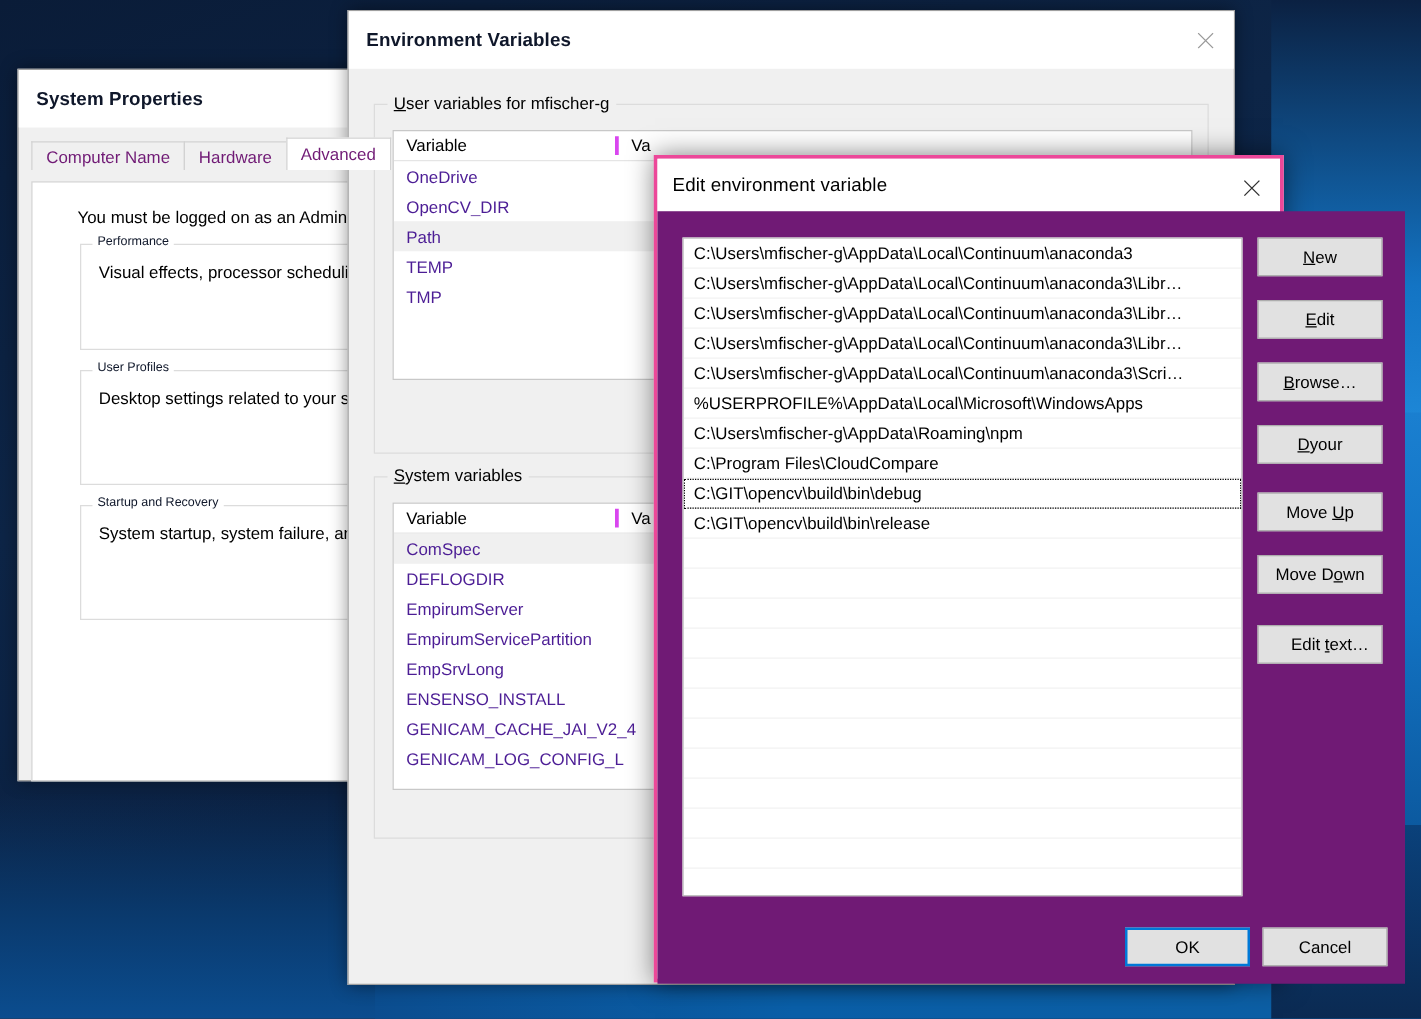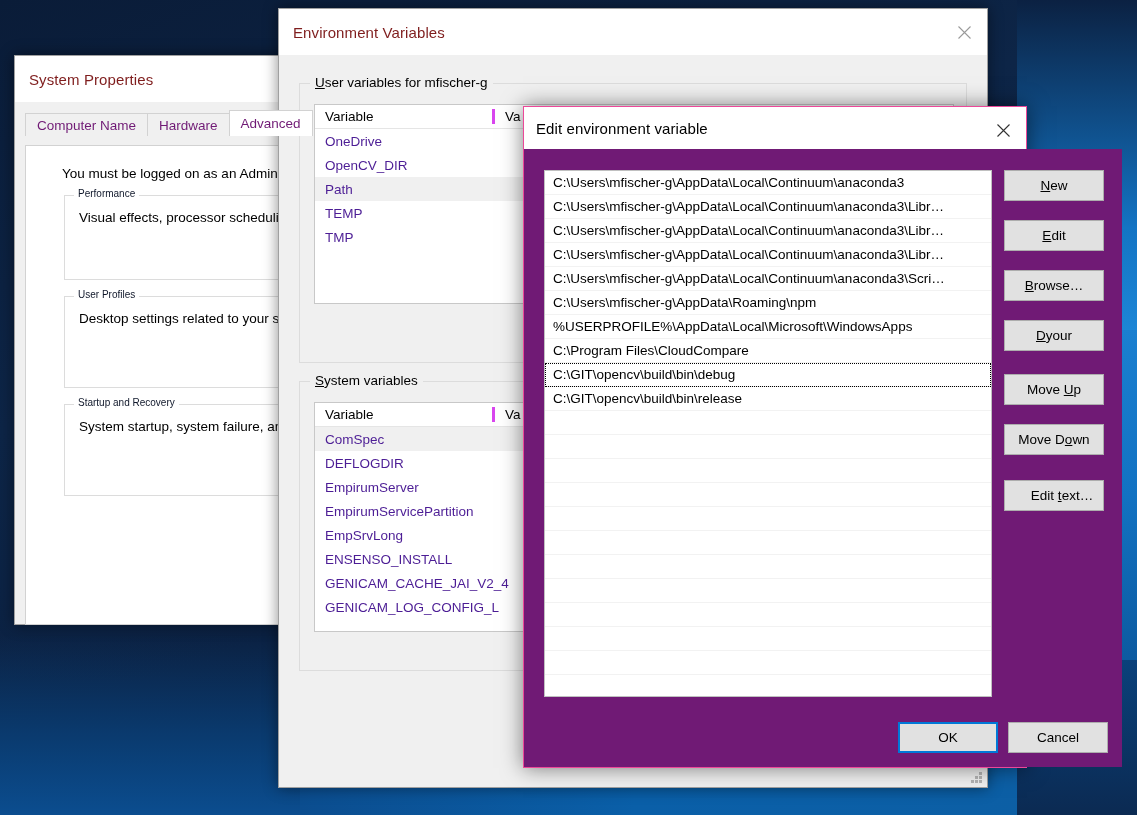--- a/index.html
+++ b/index.html
@@ -63,21 +63,21 @@
     background: #ffffff;
     display: flex;
     align-items: center;
     position: relative;
   }
   .titlebar .title {
     font-size: 15px;
     padding-left: 14px;
     letter-spacing: .1px;
   }
-  .title.inactive { color: #7f1d1d; }
+  .title.inactive { color: #0f172a; font-weight: bold; }
   .title.active   { color: #000000; }
   .close-btn {
     position: absolute;
     right: 0; top: 0;
     width: 46px; height: 46px;
     display: flex; align-items: center; justify-content: center;
     cursor: default;
   }
   .close-btn svg { display: block; }
 
@@ -227,23 +227,23 @@
     width: 708px; height: 60px;
   }
   .resize-grip {
     position: absolute;
     right: 3px; bottom: 3px;
     width: 16px; height: 16px;
   }
 
   
   #editvar {
-    left: 523px; top: 106px;
+    left: 523px; top: 124px;
     width: 504px; height: 662px;
-    border: 1px solid #ec4899;
+    border: 3px solid #ec4899;
     box-shadow: 0 0 20px rgba(0,0,0,0.5);
   }
   #editvar .titlebar { height: 42px; }
   #editvar .titlebar .title { font-size: 15px; padding-left: 12px; }
   .edit-body {
     position: absolute;
     left: 0; top: 42px;
     width: 598px; height: 618px;
     background: #701a75;
   }
@@ -461,22 +461,22 @@
     </div>
   </div>
 
   <div class="edit-body">
     <div id="path-list">
         <div class="path-row">C:\Users\mfischer-g\AppData\Local\Continuum\anaconda3</div>
         <div class="path-row">C:\Users\mfischer-g\AppData\Local\Continuum\anaconda3\Libr…</div>
         <div class="path-row">C:\Users\mfischer-g\AppData\Local\Continuum\anaconda3\Libr…</div>
         <div class="path-row">C:\Users\mfischer-g\AppData\Local\Continuum\anaconda3\Libr…</div>
         <div class="path-row">C:\Users\mfischer-g\AppData\Local\Continuum\anaconda3\Scri…</div>
+        <div class="path-row">%USERPROFILE%\AppData\Local\Microsoft\WindowsApps</div>
         <div class="path-row">C:\Users\mfischer-g\AppData\Roaming\npm</div>
-        <div class="path-row">%USERPROFILE%\AppData\Local\Microsoft\WindowsApps</div>
         <div class="path-row">C:\Program Files\CloudCompare</div>
         <div class="path-row focused">C:\GIT\opencv\build\bin\debug</div>
         <div class="path-row">C:\GIT\opencv\build\bin\release</div>
         <div class="path-row empty">&nbsp;</div>
         <div class="path-row empty">&nbsp;</div>
         <div class="path-row empty">&nbsp;</div>
         <div class="path-row empty">&nbsp;</div>
         <div class="path-row empty">&nbsp;</div>
         <div class="path-row empty">&nbsp;</div>
         <div class="path-row empty">&nbsp;</div>

